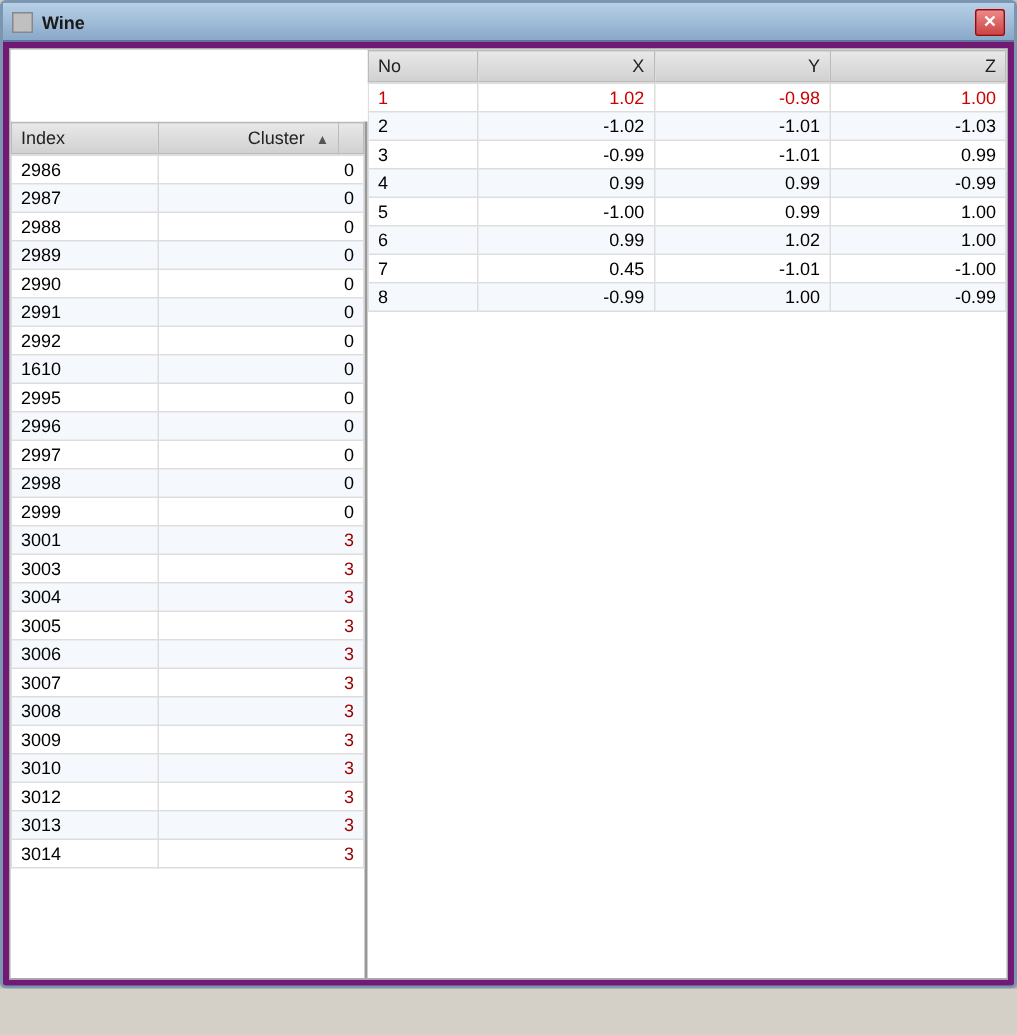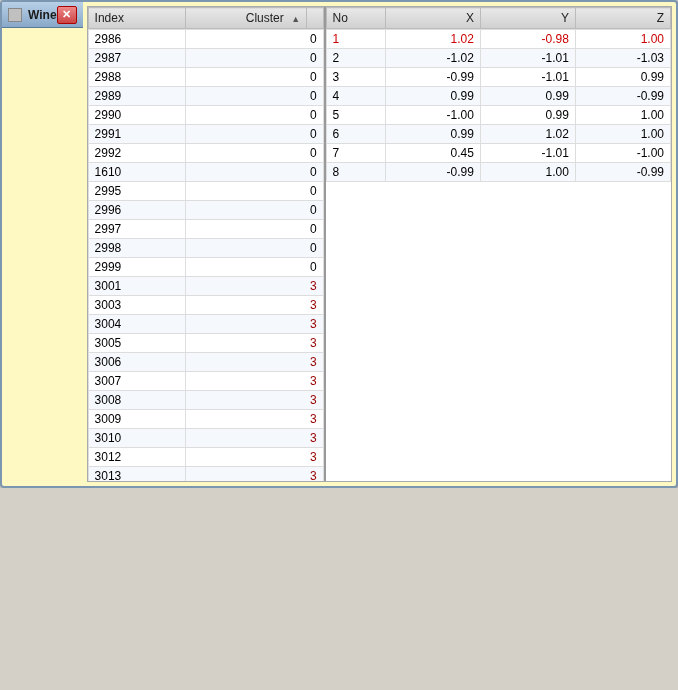--- a/index.html
+++ b/index.html
@@ -3,26 +3,26 @@
   <meta charset="utf-8">
   <style>
     * { box-sizing: border-box; margin: 0; padding: 0; }
     body {
       font-family: 'Segoe UI', Tahoma, Arial, sans-serif;
       font-size: 12px;
       background: #d4d0c8;
     }
     .window {
       width: 678px;
-      height: 488px;
+      height: 659px;
       border: 2px solid #7a96b0;
       border-radius: 4px;
       display: flex;
-      flex-direction: row;
-      background: #fef9c3;
+      flex-direction: column;
+      background: #701a75;
       box-shadow: 2px 2px 8px rgba(0,0,0,0.3);
     }
     .title-bar {
       background: linear-gradient(to bottom, #b8d0e8, #88a8c8);
       display: flex;
       align-items: center;
       justify-content: space-between;
       padding: 4px 6px;
       height: 26px;
       border-bottom: 1px solid #5a7a9a;
@@ -66,20 +66,21 @@
       margin: 4px;
     }
     
     .left-table-container {
       width: 238px;
       min-width: 238px;
       overflow: hidden;
       display: flex;
       flex-direction: column;
       border-right: 2px solid #999;
+      margin-top: 48px;
     }
     
     .right-table-container {
       flex: 1;
       overflow: hidden;
       display: flex;
       flex-direction: column;
     }
     table {
       width: 100%;

